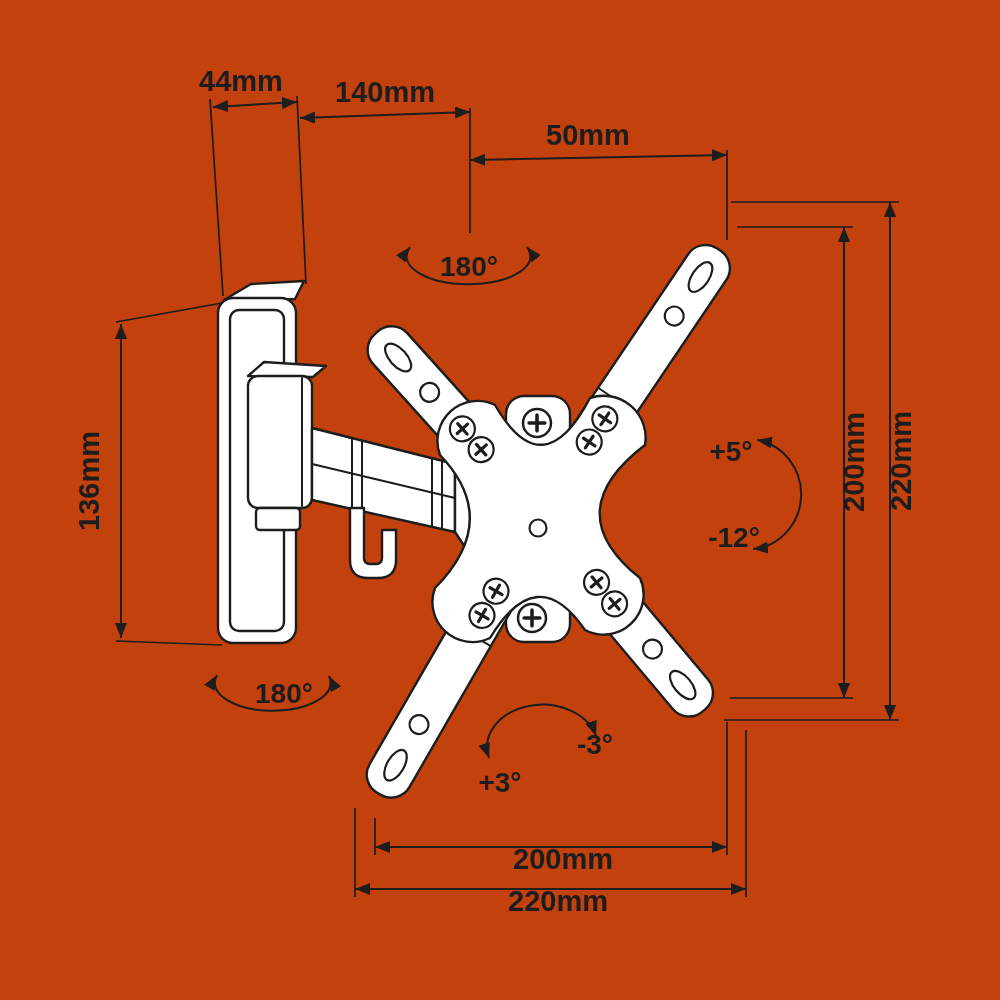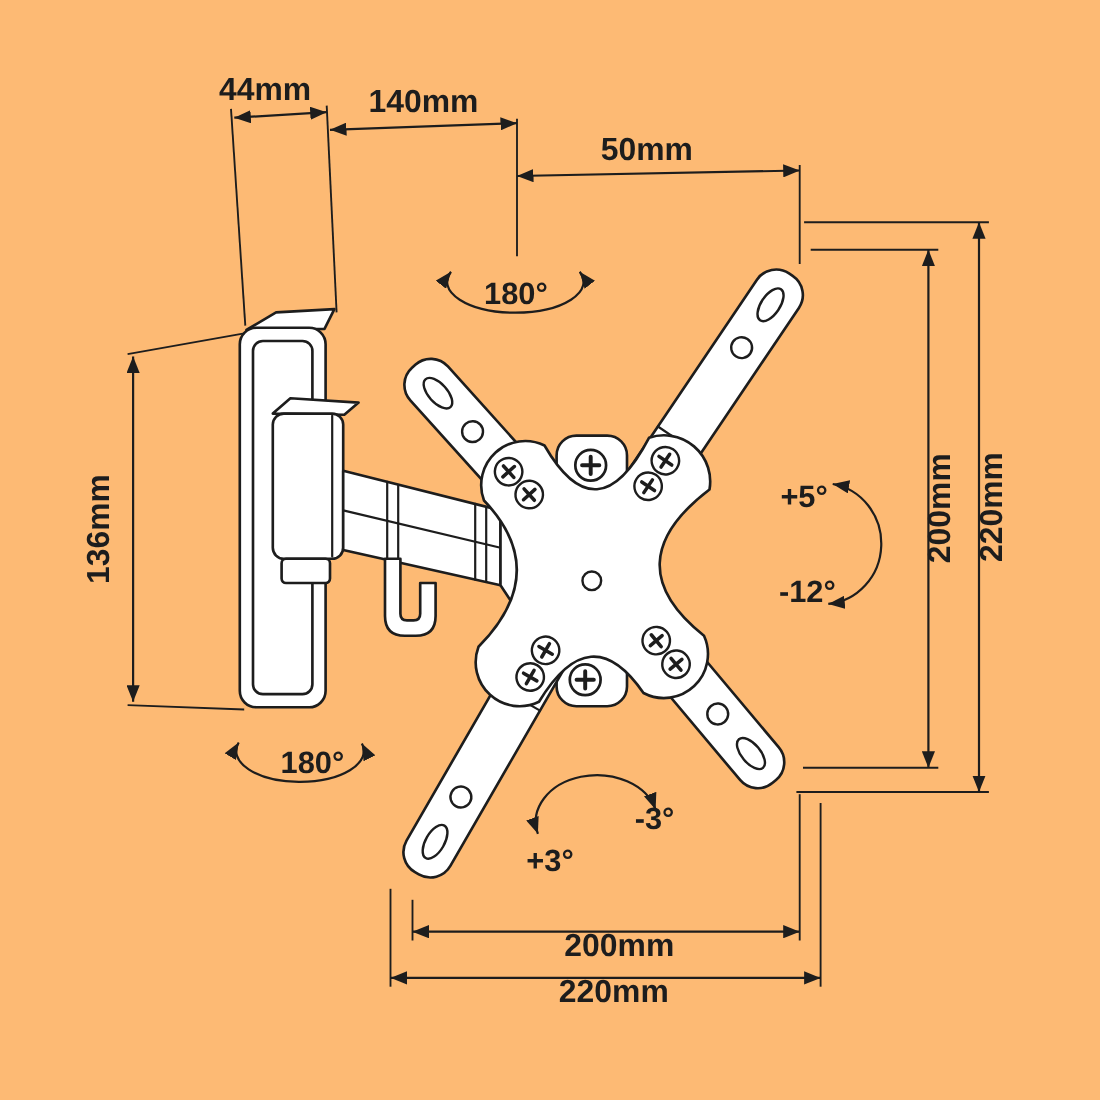--- a/index.html
+++ b/index.html
@@ -1,16 +1,16 @@
 <!DOCTYPE html>
 <html><head>
 <meta charset="utf-8">
 <style>
   html,body{margin:0;padding:0;background:#ffffff;}
-  .stage{width:1000px;height:1000px;position:relative;background:#fdba74;overflow:hidden;}
+  .stage{width:1000px;height:1000px;position:relative;background:#c2410c;overflow:hidden;}
   svg{display:block;}
   .part{fill:#ffffff;stroke:#1d1d1d;stroke-width:2.4;stroke-linejoin:round;}
   .detail{fill:none;stroke:#1d1d1d;stroke-width:2;stroke-linecap:round;}
   .hole{fill:#ffffff;stroke:#1d1d1d;stroke-width:2.2;}
   .ext{fill:none;stroke:#1d1d1d;stroke-width:1.7;}
   .dim{fill:none;stroke:#1d1d1d;stroke-width:2;}
   .dimtext{font-family:"Liberation Sans", sans-serif;font-weight:bold;font-size:29px;fill:#1d1d1d;text-anchor:middle;}
   .angtext{font-family:"Liberation Sans", sans-serif;font-weight:bold;font-size:28px;fill:#1d1d1d;text-anchor:middle;}
 </style>
 </head>

